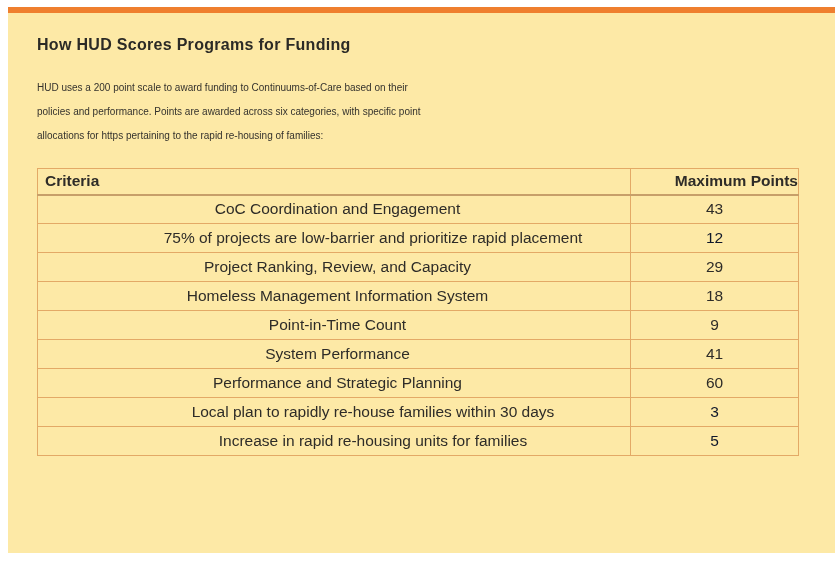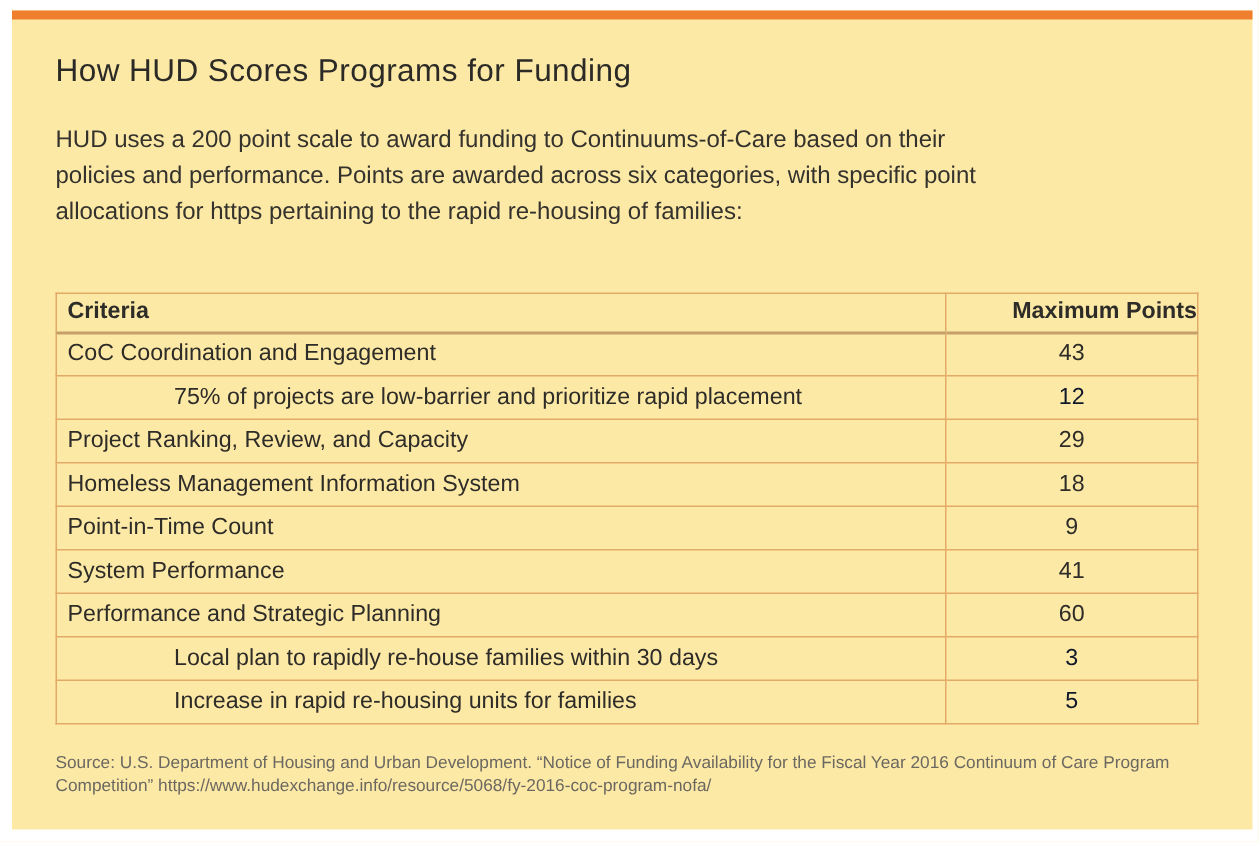--- a/index.html
+++ b/index.html
@@ -2,34 +2,34 @@
 <html><head>
 <meta charset="utf-8">
 <style>
   * { margin: 0; padding: 0; box-sizing: border-box; }
   html, body { width: 839px; height: 561px; background: #ffffff; overflow: hidden;
     font-family: "Liberation Sans", sans-serif; }
   .card { position: absolute; left: 8px; top: 7px; width: 827px; height: 546px;
     background: #FDE9A6; }
   .accent-bar { height: 6px; width: 100%; background: #EF7F2E; }
   .content { padding: 0 29px; }
-  .title { margin-top: 23px; font-size: 21px; font-weight: normal; color: #2B2A26;
+  .title { margin-top: 23px; font-size: 16px; font-weight: bold; color: #2B2A26;
     letter-spacing: 0.3px; }
-  .intro { margin-top: 22px; font-size: 16px; color: #34322D; }
+  .intro { margin-top: 22px; font-size: 10px; color: #34322D; }
   .intro .line { line-height: 24px; white-space: nowrap; }
-  table { margin-top: 41px; width: 761px; border-collapse: collapse;
+  table { margin-top: 20px; width: 761px; border-collapse: collapse;
     border: 1px solid #E3A966; table-layout: fixed; padding-left: 32px; }
   col.c-criteria { width: 593px; }
   col.c-points { width: 168px; }
   th, td { border: 1px solid #E3A966; font-size: 15.5px; color: #2E2C28; }
   thead th { height: 26px; font-weight: bold; border-bottom: 2px solid #C79F69; }
   th.criteria { text-align: left; padding-left: 7px; }
   th.points { text-align: right; }
   tbody td { height: 29px; }
-  td.label { text-align: left; padding-left: 7px; }
+  td.label { text-align: center; padding-left: 7px; }
   td.points { text-align: center; font-weight: normal; }
   tr.sub td.label { padding-left: 78px; }
   tr.sub td.points { font-weight: normal; color: #0f172a; }
   .source { margin-top: 19px; font-size: 11.5px; color: #6B6861; }
   .source .line { line-height: 15px; white-space: nowrap; }
 </style>
 </head>
 <body>
 
 <div class="card">
@@ -88,19 +88,15 @@
             <td class="label">Local plan to rapidly re-house families within 30 days</td>
             <td class="points">3</td>
           </tr>
           <tr class="sub">
             <td class="label">Increase in rapid re-housing units for families</td>
             <td class="points">5</td>
           </tr>
         </tbody>
     </table>
 
-    <div class="source">
-      <div class="line">Source: U.S. Department of Housing and Urban Development. “Notice of Funding Availability for the Fiscal Year 2016 Continuum of Care Program</div>
-      <div class="line">Competition” https://www.hudexchange.info/resource/5068/fy-2016-coc-program-nofa/</div>
-    </div>
 
   </div>
 </div>
 
 </body></html>

